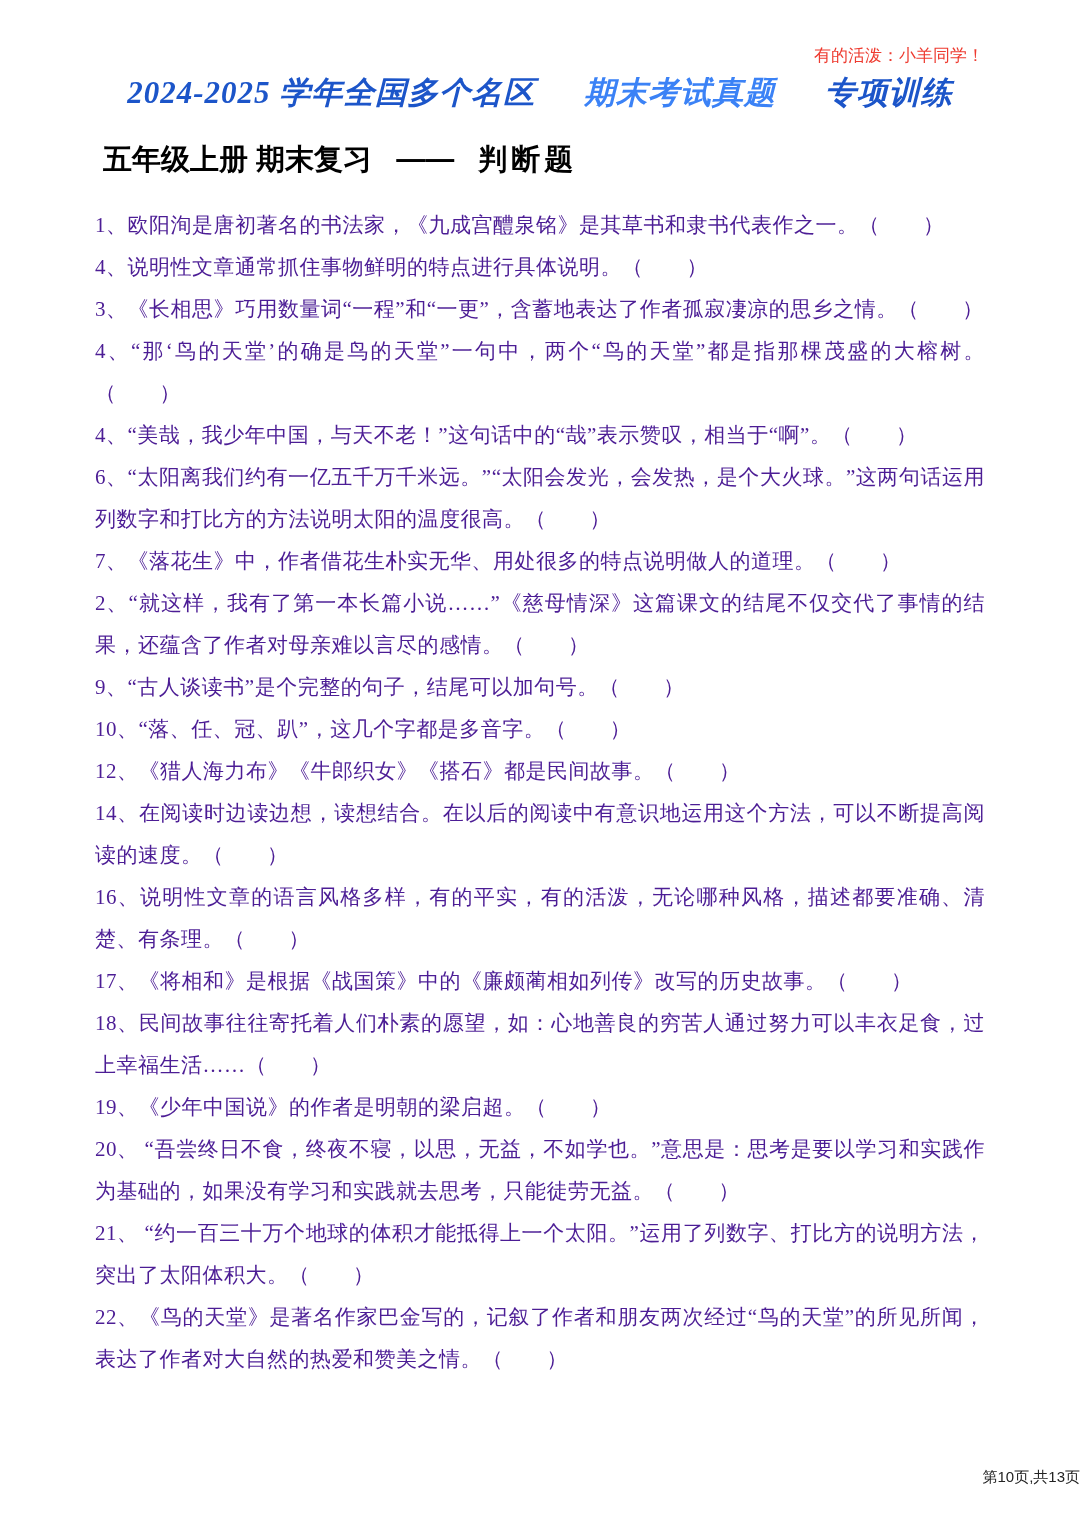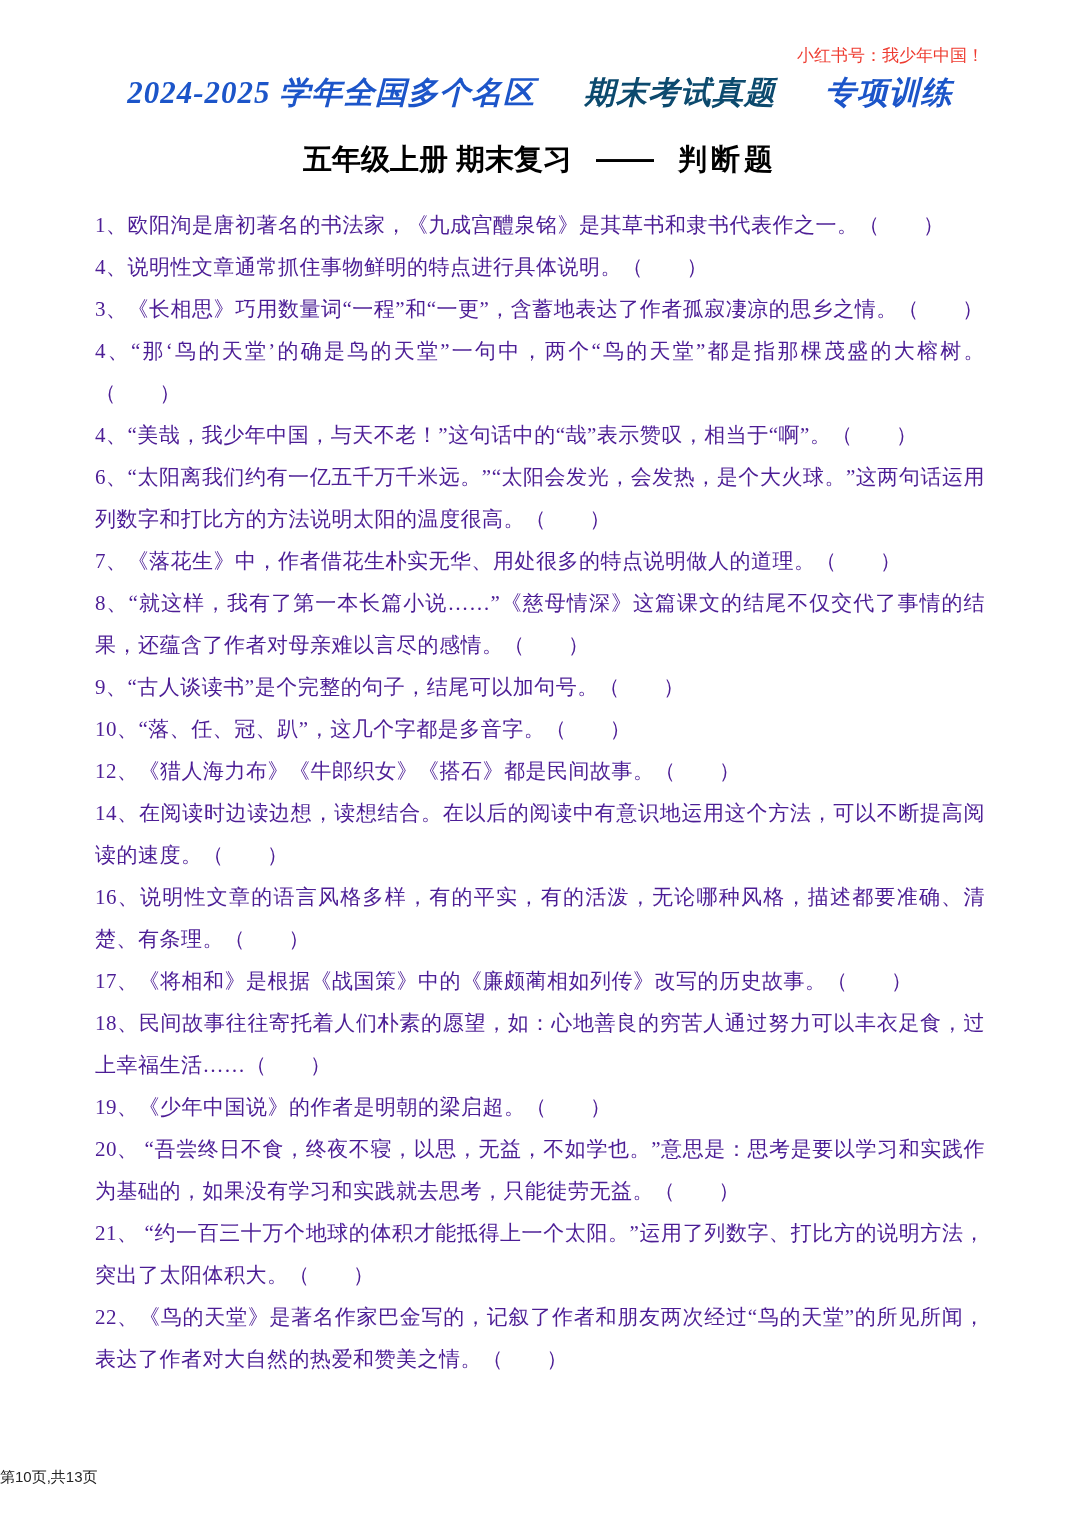--- a/index.html
+++ b/index.html
@@ -30,25 +30,25 @@
     margin-top: 32px;
     text-align: center;
     font-weight: bold;
     font-style: italic;
     font-size: 31px;
     letter-spacing: 1px;
     white-space: nowrap;
     font-family: "Liberation Serif", "DejaVu Serif", serif;
   }
   .header-blue { color: #1c55c9; }
-  .header-red  { color: #0c4a6e; }
+  .header-red  { color: #3b82f6; }
   .header-line .seg { margin: 0 20px; }
   .doc-title {
     margin-top: 26px;
-    text-align: center;
+    text-align: left;
     font-size: 29px;
     font-weight: bold;
     color: #000000;
     font-family: "Liberation Sans", "DejaVu Sans", sans-serif;
   }
   .doc-title .t-seg { margin: 0 8px; }
   .doc-title .t-right { letter-spacing: 4px; }
   .questions {
     margin-top: 24px;
   }
@@ -58,32 +58,32 @@
     text-align: justify;
     text-justify: inter-ideograph;
     color: #4c1d95;
     letter-spacing: 0.5px;
   }
   .footer {
     position: absolute;
     bottom: 40px;
     left: 0;
     width: 100%;
-    text-align: left;
+    text-align: right;
     font-size: 15px;
     color: #222222;
     font-family: "Liberation Sans", "DejaVu Sans", sans-serif;
   }
 </style>
 </head>
 <body>
 
 <div class="page">
 
-  <div class="watermark">小红书号：我少年中国！</div>
+  <div class="watermark">有的活泼：小羊同学！</div>
 
   <div class="header-line">
     <span class="seg header-blue">2024-2025 学年全国多个名区</span>
     <span class="seg header-red">期末考试真题</span>
     <span class="seg header-blue">专项训练</span>
   </div>
 
   <div class="doc-title">
     <span class="t-seg">五年级上册 期末复习</span>
     <span class="t-seg">——</span>
@@ -91,21 +91,21 @@
   </div>
 
   <div class="questions">
     <p class="question">1、欧阳洵是唐初著名的书法家，《九成宫醴泉铭》是其草书和隶书代表作之一。（　　）</p>
     <p class="question">4、说明性文章通常抓住事物鲜明的特点进行具体说明。（　　）</p>
     <p class="question">3、《长相思》巧用数量词“一程”和“一更”，含蓄地表达了作者孤寂凄凉的思乡之情。（　　）</p>
     <p class="question">4、“那‘鸟的天堂’的确是鸟的天堂”一句中，两个“鸟的天堂”都是指那棵茂盛的大榕树。（　　）</p>
     <p class="question">4、“美哉，我少年中国，与天不老！”这句话中的“哉”表示赞叹，相当于“啊”。（　　）</p>
     <p class="question">6、“太阳离我们约有一亿五千万千米远。”“太阳会发光，会发热，是个大火球。”这两句话运用列数字和打比方的方法说明太阳的温度很高。（　　）</p>
     <p class="question">7、《落花生》中，作者借花生朴实无华、用处很多的特点说明做人的道理。（　　）</p>
-    <p class="question">8、“就这样，我有了第一本长篇小说……”《慈母情深》这篇课文的结尾不仅交代了事情的结果，还蕴含了作者对母亲难以言尽的感情。（　　）</p>
+    <p class="question">2、“就这样，我有了第一本长篇小说……”《慈母情深》这篇课文的结尾不仅交代了事情的结果，还蕴含了作者对母亲难以言尽的感情。（　　）</p>
     <p class="question">9、“古人谈读书”是个完整的句子，结尾可以加句号。（　　）</p>
     <p class="question">10、“落、任、冠、趴”，这几个字都是多音字。（　　）</p>
     <p class="question">12、《猎人海力布》《牛郎织女》《搭石》都是民间故事。（　　）</p>
     <p class="question">14、在阅读时边读边想，读想结合。在以后的阅读中有意识地运用这个方法，可以不断提高阅读的速度。（　　）</p>
     <p class="question">16、说明性文章的语言风格多样，有的平实，有的活泼，无论哪种风格，描述都要准确、清楚、有条理。（　　）</p>
     <p class="question">17、《将相和》是根据《战国策》中的《廉颇蔺相如列传》改写的历史故事。（　　）</p>
     <p class="question">18、民间故事往往寄托着人们朴素的愿望，如：心地善良的穷苦人通过努力可以丰衣足食，过上幸福生活……（　　）</p>
     <p class="question">19、《少年中国说》的作者是明朝的梁启超。（　　）</p>
     <p class="question">20、 “吾尝终日不食，终夜不寝，以思，无益，不如学也。”意思是：思考是要以学习和实践作为基础的，如果没有学习和实践就去思考，只能徒劳无益。（　　）</p>
     <p class="question">21、 “约一百三十万个地球的体积才能抵得上一个太阳。”运用了列数字、打比方的说明方法，突出了太阳体积大。（　　）</p>

